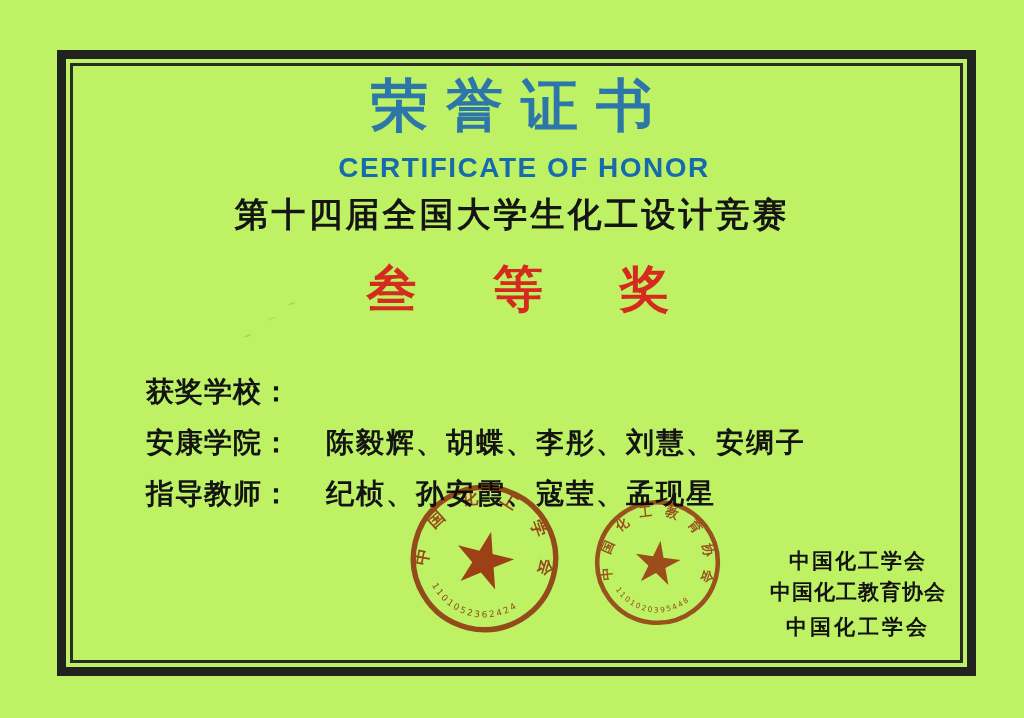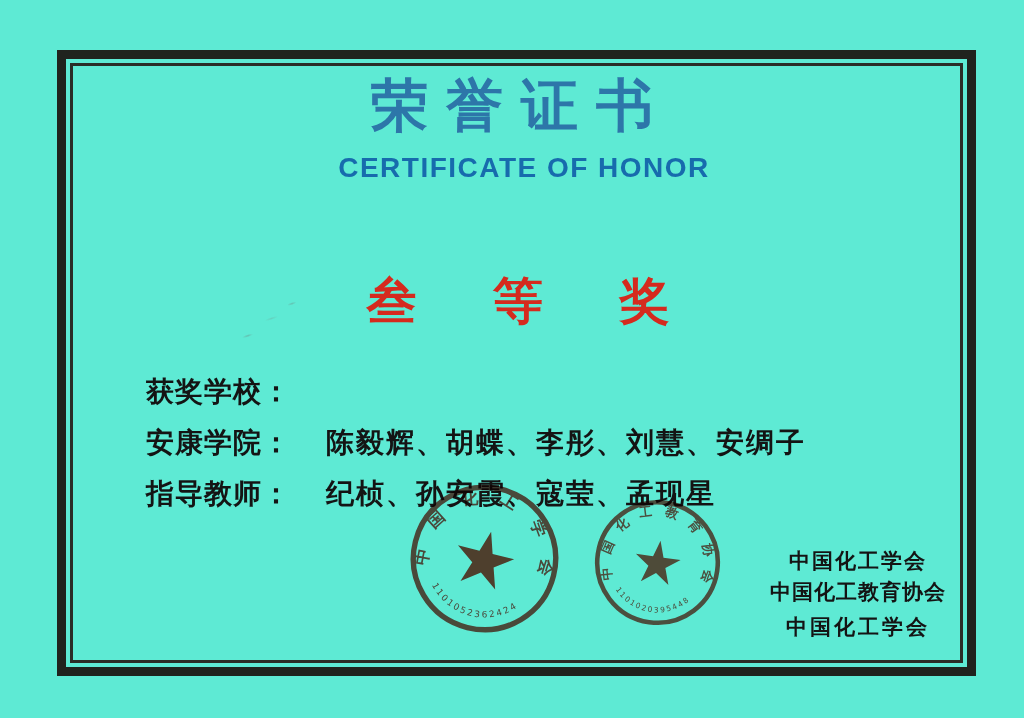--- a/index.html
+++ b/index.html
@@ -4,21 +4,21 @@
 <style>
   html, body { margin: 0; padding: 0; }
   body {
     width: 1024px; height: 718px;
     background: #efeada;
     font-family: "Liberation Serif", "DejaVu Serif", serif;
   }
   .page {
     position: relative;
     width: 1024px; height: 718px;
-    background: #5eead4;
+    background: #bef264;
     overflow: hidden;
   }
   
   .frame {
     position: absolute;
     left: 57px; top: 50px;
     width: 919px; height: 626px;
     border: 9px solid #20231e;
     box-sizing: border-box;
   }
@@ -56,21 +56,20 @@
     letter-spacing: 3px;
   }
   .award {
     top: 256px;
     font-size: 50px;
     font-weight: bold;
     color: #d52a1e;
     letter-spacing: 32px;
     padding-left: 44px;
     box-sizing: border-box;
-    margin-top: 12px;
   }
   .fields {
     position: absolute;
     left: 146px; top: 360px;
     color: #141414;
   }
   .field-row {
     display: flex;
     align-items: flex-end;
     height: 51px;
@@ -126,20 +125,21 @@
 <div class="page">
 
   <div class="frame">
     <div class="frame-inner"></div>
   </div>
 
   <h1 class="centered title-cn">荣誉证书</h1>
 
   <h2 class="centered title-en">CERTIFICATE OF HONOR</h2>
 
+  <div class="centered competition">第十四届全国大学生化工设计竞赛</div>
 
   <div class="centered award">叁 等 奖</div>
 
   <div class="smudge"></div>
 
   <div class="fields">
     <div class="field-row">
       <span class="field-label">获奖学校：</span>
     </div>
     <div class="field-row">

